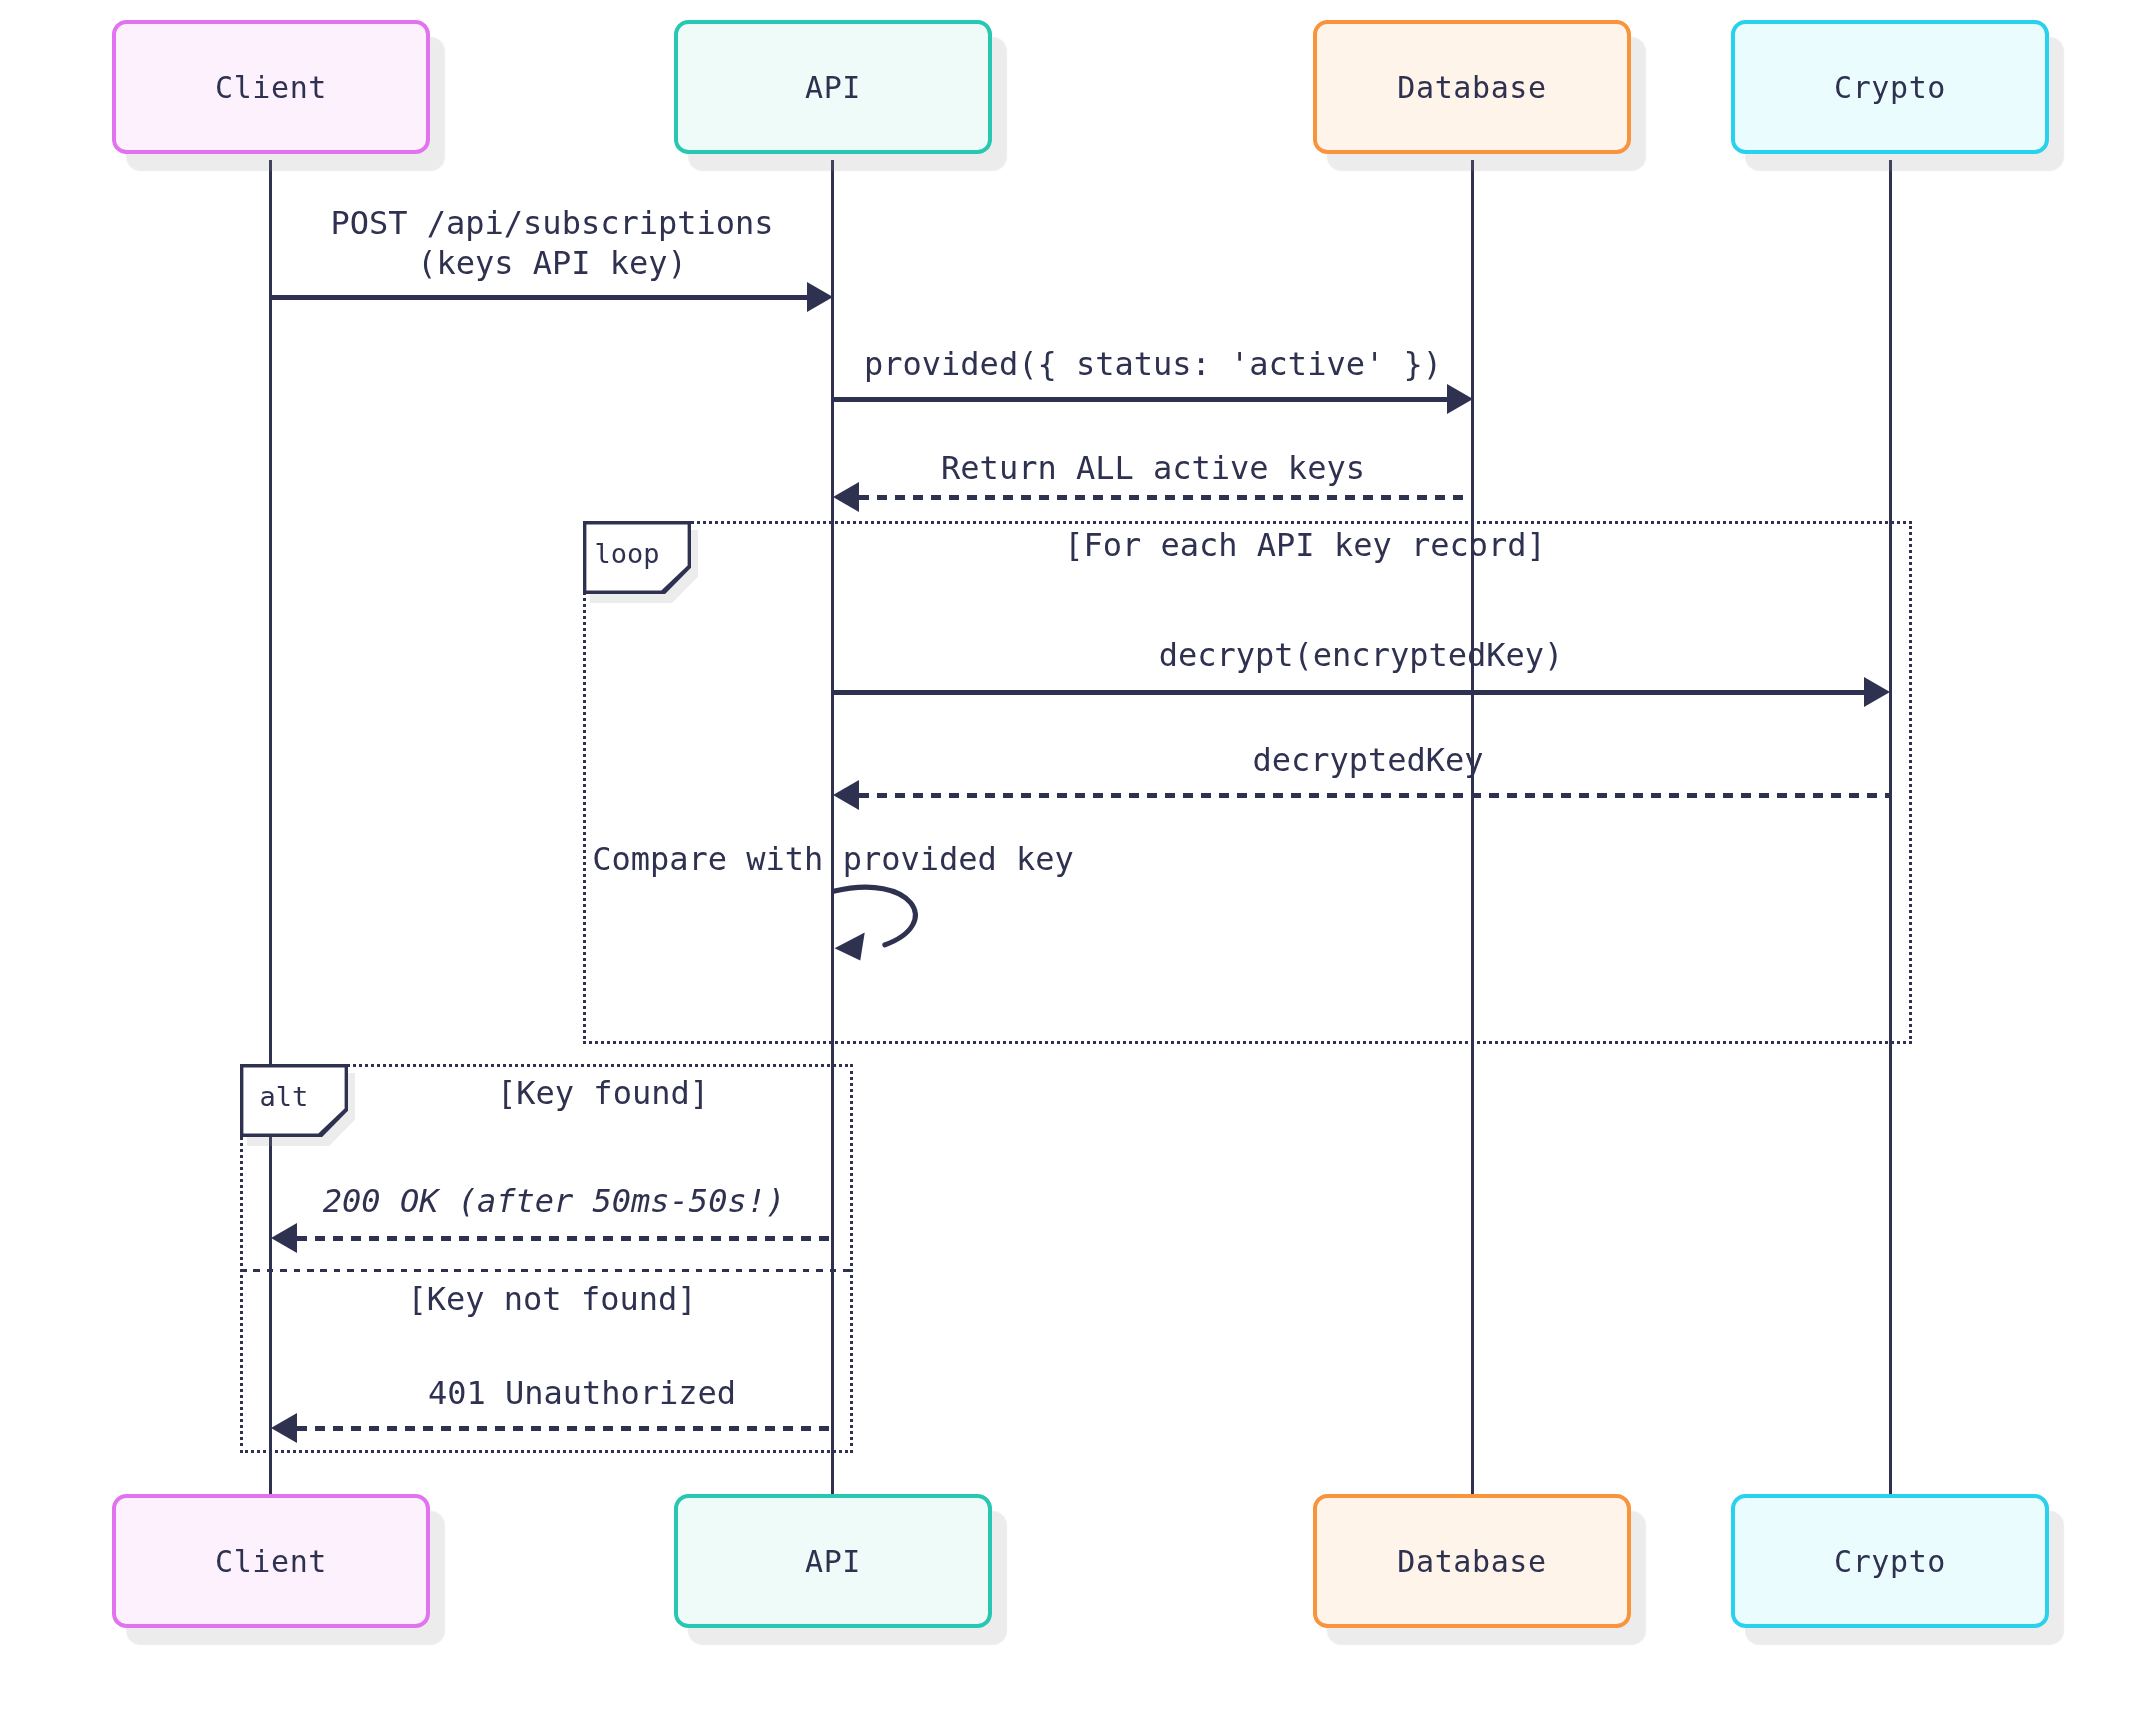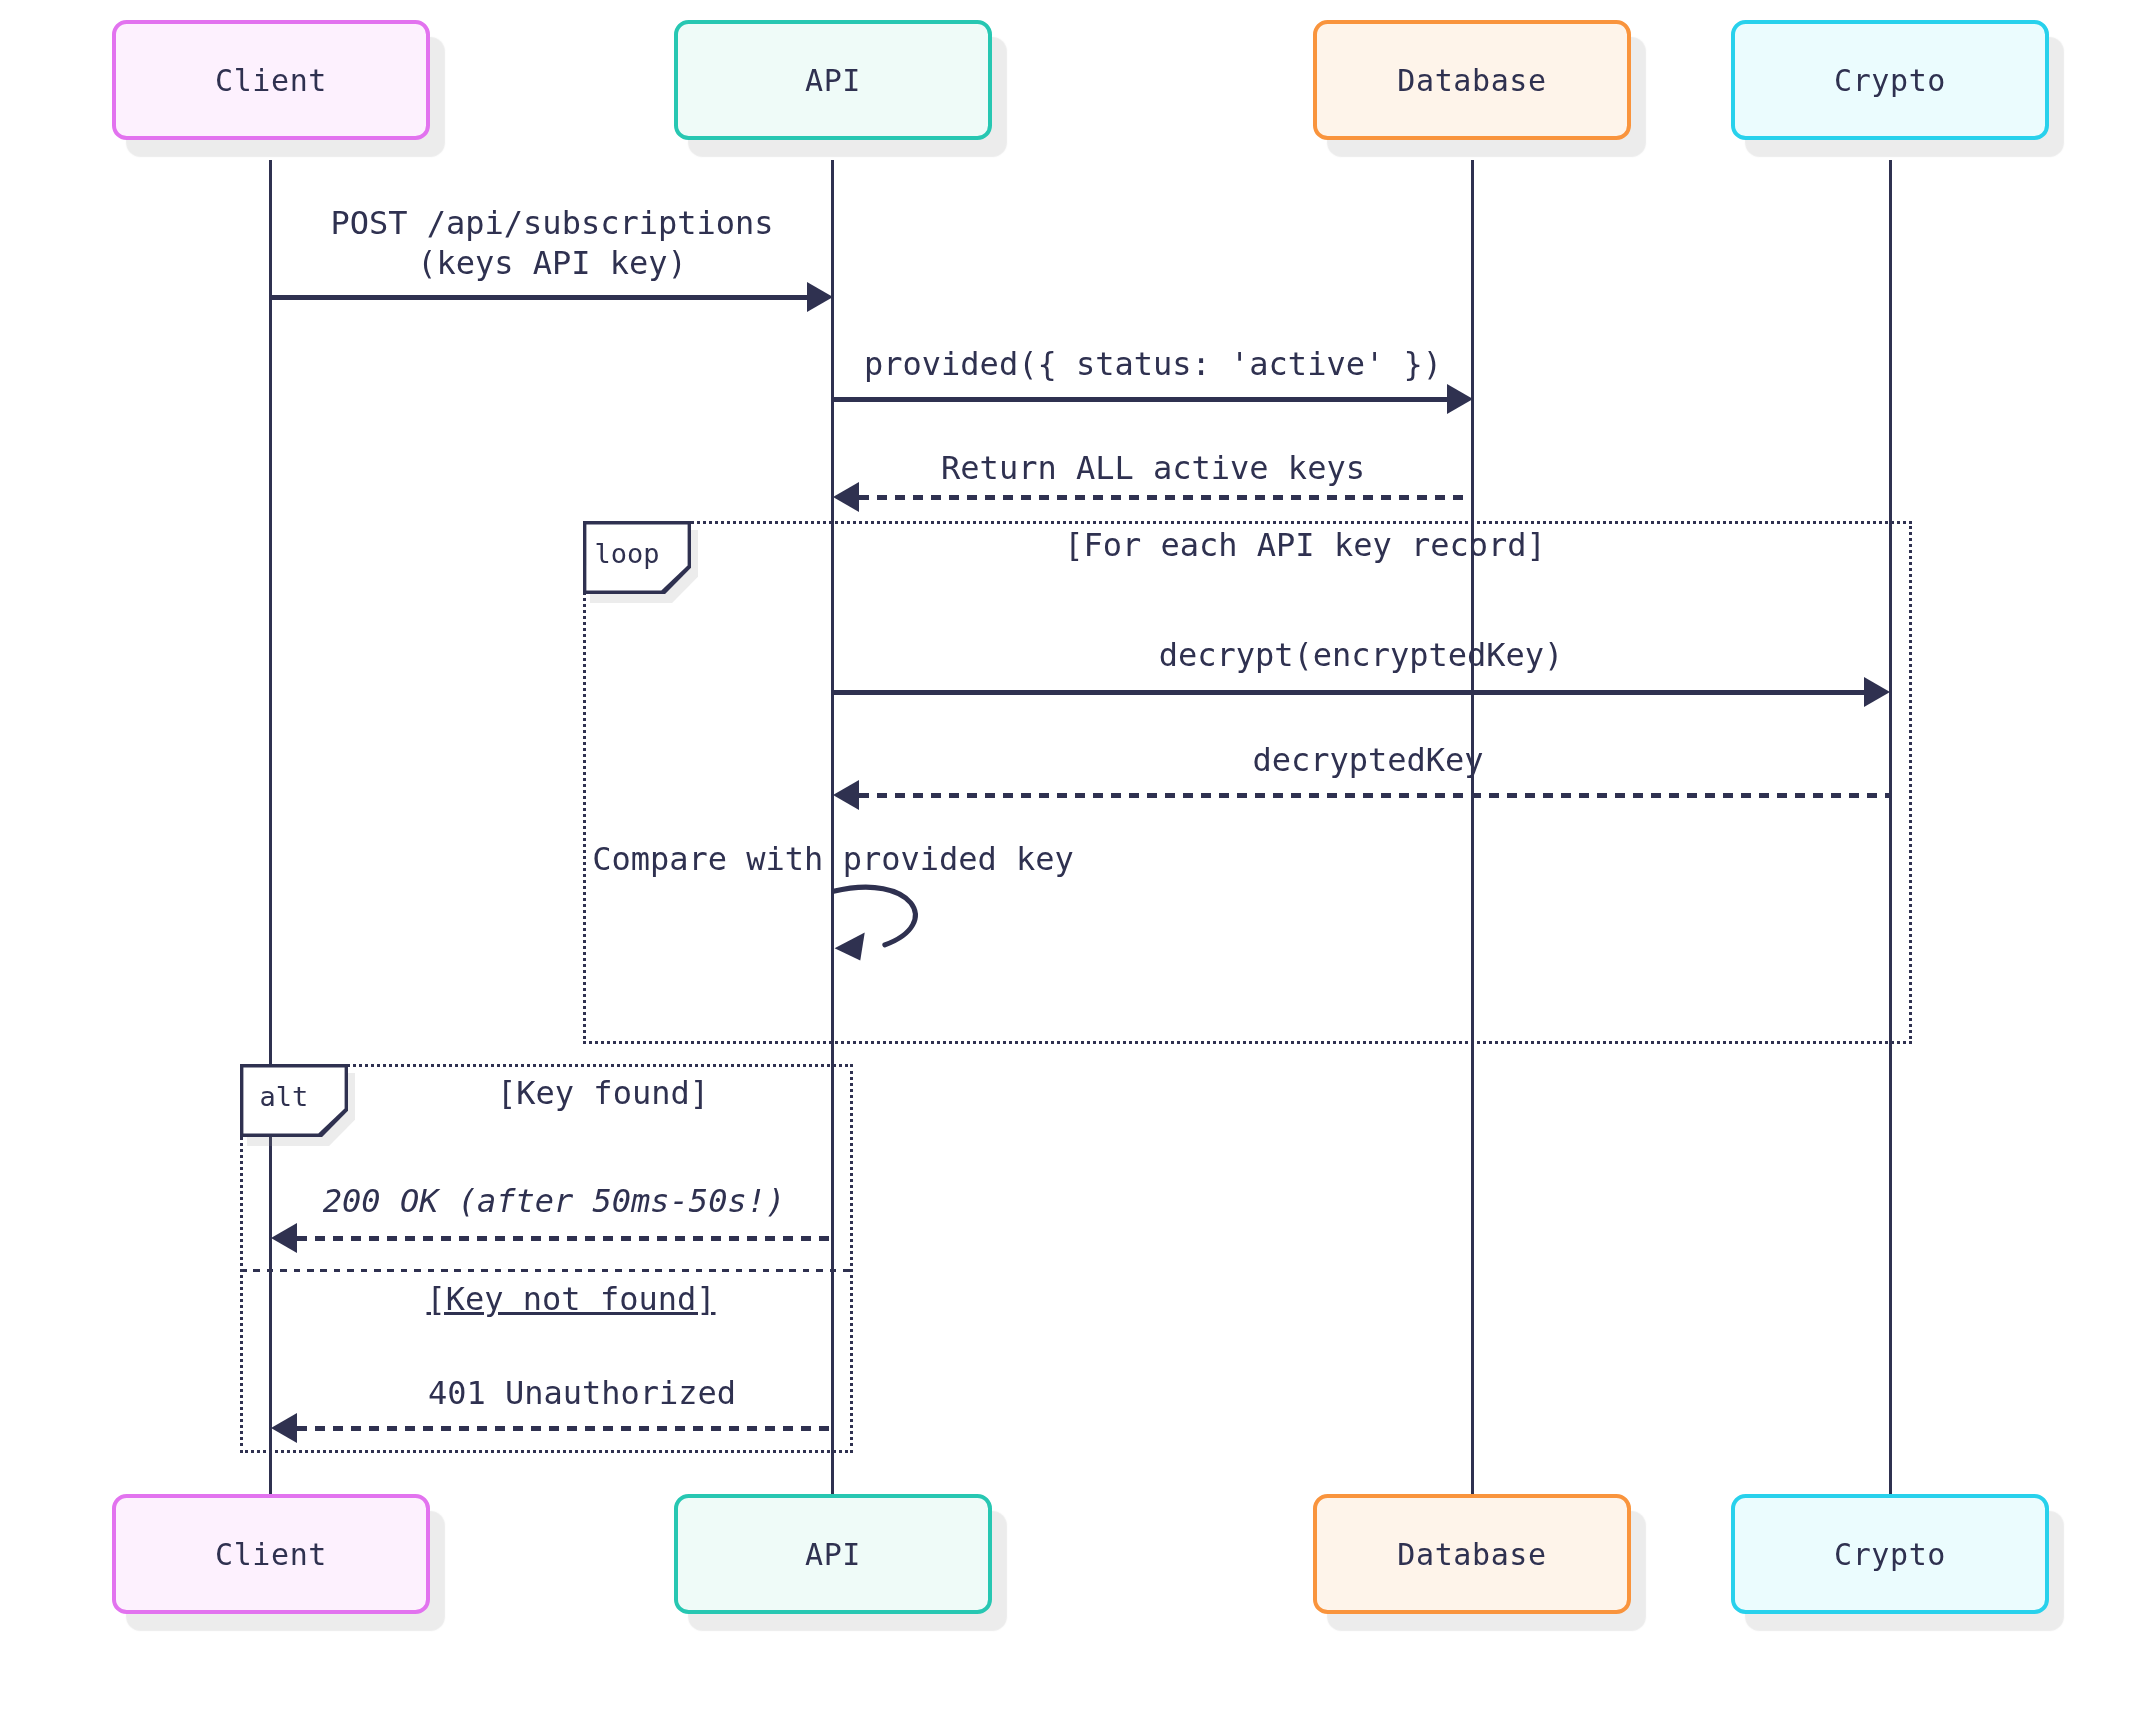--- a/index.html
+++ b/index.html
@@ -2,21 +2,21 @@
 <html style="font-size:9px"><head>
 <meta charset="utf-8">
 <style>
   html,body{margin:0;padding:0;background:#ffffff;}
   .canvas{
     position:relative;width:2151px;height:1722px;background:#ffffff;
     font-family:"DejaVu Sans Mono",monospace;color:#2f3150;overflow:hidden;
   }
   .lifeline{position:absolute;width:3.4px;background:#2f3150;z-index:1;}
   .actor-box{
-    position:absolute;width:318px;height:120px;box-sizing:border-box;
+    position:absolute;width:318px;height:134px;box-sizing:border-box;
     border:4.5px solid;border-radius:14.6px;z-index:4;
     display:flex;align-items:center;justify-content:center;
     box-shadow:14.6px 17px 1.1px rgba(150,150,150,0.18);
   }
   .actor-label{font-size:30px;letter-spacing:0.6px;}
   .msg{position:absolute;transform:translateX(-50%);font-size:32px;line-height:40px;
        white-space:nowrap;text-align:center;z-index:3;}
   .line-solid{position:absolute;height:4.5px;background:#2f3150;z-index:2;}
   .line-dashed{position:absolute;height:4.5px;z-index:2;
        background:repeating-linear-gradient(90deg,#2f3150 0 10px,transparent 10px 18px);}
@@ -105,21 +105,21 @@
     <div class="tab-inner"></div>
     <div class="tab-label">alt</div>
   </div>
   <div class="msg" style="left:603px;top:1073px;">[Key found]</div>
 
   <div class="msg" style="left:554px;top:1181px;font-style:italic;">200 OK (after 50ms-50s!)</div>
   <div class="line-dashed" style="left:297px;top:1236px;width:536px;"></div>
   <div class="head-left" style="left:271px;top:1223px;"></div>
 
   <div class="divider" style="left:240px;top:1269px;width:613px;"></div>
-  <div class="msg" style="left:571px;top:1279px;text-decoration:underline;">[Key not found]</div>
+  <div class="msg" style="left:552px;top:1279px;">[Key not found]</div>
 
   <div class="msg" style="left:554px;top:1373px;margin-left:28px;">401 Unauthorized</div>
   <div class="line-dashed" style="left:297px;top:1426px;width:536px;"></div>
   <div class="head-left" style="left:271px;top:1413px;"></div>
 
   <div class="actor-box" style="left: 112px; top: 1494px; border-color: rgb(226, 115, 239); background-color: rgb(253, 241, 254);">
     <span class="actor-label">Client</span>
   </div>
   <div class="actor-box" style="left: 674px; top: 1494px; border-color: rgb(39, 199, 178); background-color: rgb(239, 251, 248);">
     <span class="actor-label">API</span>

